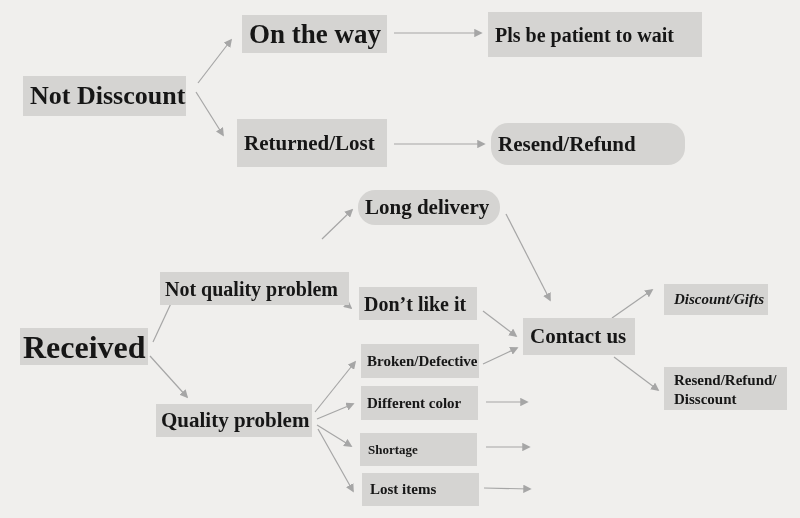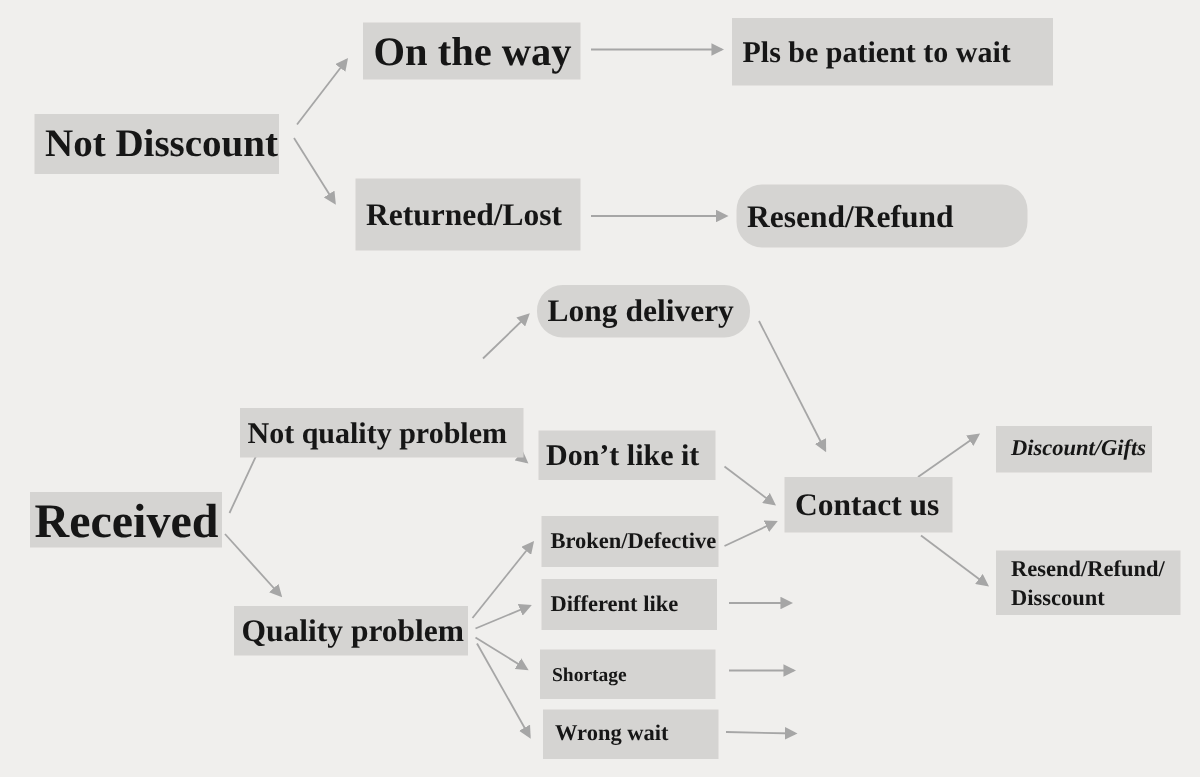--- a/index.html
+++ b/index.html
@@ -84,23 +84,23 @@
   <div class="node" id="n-on-the-way">On the way</div>
   <div class="node" id="n-pls-be-patient">Pls be patient to wait</div>
   <div class="node" id="n-returned-lost">Returned/Lost</div>
   <div class="node" id="n-resend-refund">Resend/Refund</div>
   <div class="node" id="n-received">Received</div>
   <div class="node" id="n-not-quality-problem">Not quality problem</div>
   <div class="node" id="n-long-delivery">Long delivery</div>
   <div class="node" id="n-dont-like-it">Don’t like it</div>
   <div class="node" id="n-quality-problem">Quality problem</div>
   <div class="node" id="n-broken-defective">Broken/Defective</div>
-  <div class="node" id="n-different-color">Different like</div>
+  <div class="node" id="n-different-color">Different color</div>
   <div class="node" id="n-shortage">Shortage</div>
-  <div class="node" id="n-wrong-items">Wrong wait</div>
+  <div class="node" id="n-wrong-items">Lost items</div>
   <div class="node" id="n-contact-us">Contact us</div>
   <div class="node" id="n-discount-gifts">Discount/Gifts</div>
   <div class="node" id="n-resend-refund-disscount">
     <span>Resend/Refund/</span>
     <span>Disscount</span>
   </div>
 
 </div>
 
 </body></html>

